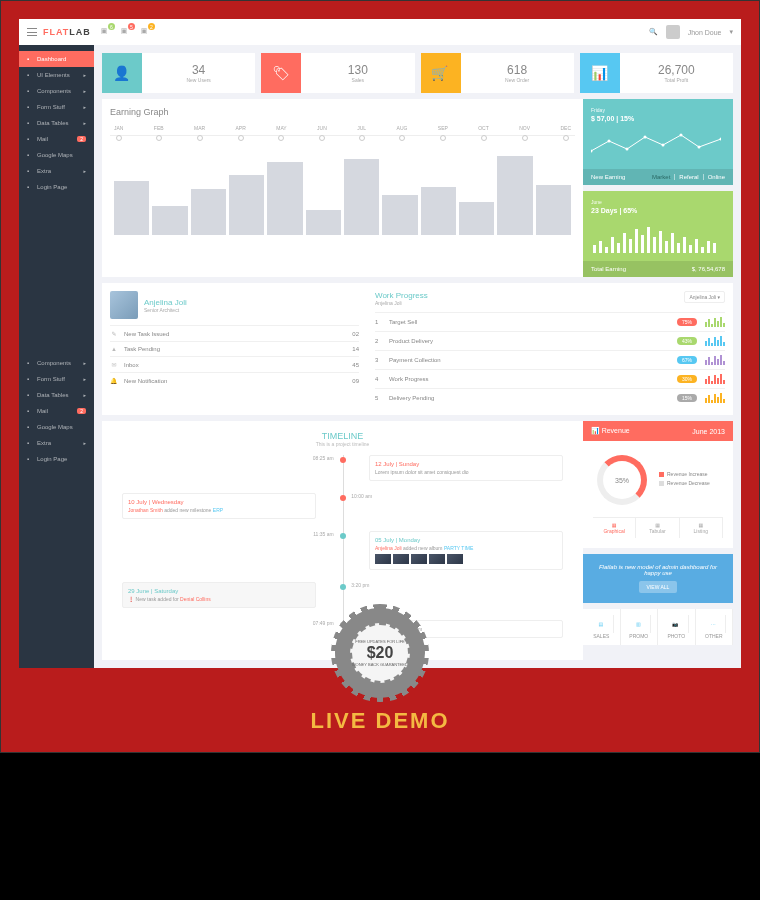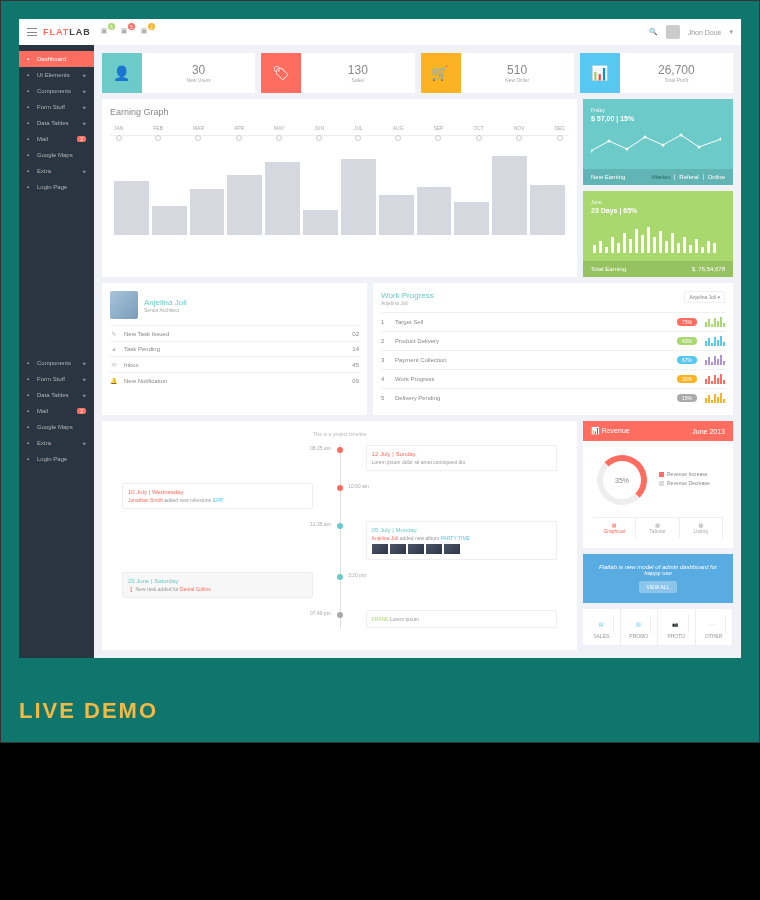--- a/index.html
+++ b/index.html
@@ -1,17 +1,17 @@
 <!DOCTYPE html>
 <html><head>
 <meta charset="utf-8">
 <style>
 * { margin:0; padding:0; box-sizing:border-box; font-family: Arial, sans-serif; }
 body { background:#000; display:flex; justify-content:center; }
-.frame { width:760px; background:#0f766e; padding:18px; border:1px solid #333;}
+.frame { width:760px; background:#b91c1c; padding:18px; border:1px solid #333;}
 .app { background:#f1f2f7; position:relative; font-size:7px; color:#555; }
 .topbar { height:26px; background:#fff; display:flex; align-items:center; padding:0 8px; }
 .hamburger { width:10px; height:8px; margin-right:6px; display:flex; flex-direction:column; justify-content:space-between; }
 .hamburger span { height:1px; background:#888; }
 .brand { font-weight:bold; color:#FF6C60; font-size:9px; letter-spacing:1px;}
 .brand b { color:#444;}
 .top-icons { display:flex; gap:10px; margin-left:10px; }
 .badge-ic { position:relative; width:10px; height:10px; color:#aaa; }
 .badge-ic .b { position:absolute; top:-4px; right:-4px; width:7px; height:7px; border-radius:50%; color:#fff; font-size:5px; display:flex; align-items:center; justify-content:center;}
 .top-right { margin-left:auto; display:flex; align-items:center; gap:8px; color:#999;}
@@ -23,21 +23,21 @@
 .nav-item .arr { margin-left:auto; font-size:5px; }
 .nav-item .nb { background:#FF6C60; color:#fff; padding:0 3px; border-radius:2px; font-size:5px; margin-left:auto;}
 .nav-ic { width:6px; height:6px; display:inline-block;}
 .main { flex:1; padding:8px; }
 .stats { display:flex; gap:6px; }
 .stat { flex:1; background:#fff; display:flex; align-items:center; }
 .stat-ic { width:40px; height:40px; display:flex; align-items:center; justify-content:center; color:#fff; font-size:14px;}
 .stat-body { flex:1; text-align:center; }
 .stat-num { font-size:12px; color:#888; }
 .stat-lbl { font-size:5px; color:#aaa; }
-.row { display:flex; gap:6px; margin-top:6px;}
+.row { display:flex; margin-top:6px;}
 .panel { background:#fff; padding:8px; }
 .earn { flex:1; }
 .earn-title { font-size:9px; color:#888; margin-bottom:8px;}
 .months { display:flex; justify-content:space-between; font-size:5px; color:#aaa; padding:0 4px; margin-bottom:4px;}
 .months span { position:relative;}
 .months span::after { content:''; position:absolute; top:10px; left:50%; width:4px; height:4px; border:1px solid #ccc; border-radius:50%; background:#fff; transform:translateX(-50%);}
 .bars { display:flex; align-items:flex-end; gap:3px; height:100px; padding:0 4px; border-top:1px solid #eee; padding-top:16px;}
 .bars div { flex:1; background:#d5d8df; }
 .side-cards { width:150px; display:flex; flex-direction:column; gap:6px;}
 .card-green { background:#6ccac9; color:#fff; padding:8px; height:86px; position:relative;}
@@ -97,21 +97,21 @@
 .promo { background:#59ace2; color:#fff; text-align:center; padding:10px; font-size:6px; font-style:italic;}
 .promo-btn { display:inline-block; background:rgba(255,255,255,.3); padding:3px 8px; margin-top:5px; font-size:5px; font-style:normal; border-radius:2px;}
 .btm-icons { background:#fff; display:flex;}
 .btm-icons div { flex:1; text-align:center; padding:6px; font-size:5px; color:#999; border-right:1px solid #eee;}
 .seal { position:absolute; bottom:-30px; left:50%; transform:translateX(-50%); width:90px; height:90px; }
 .seal-outer { width:90px; height:90px; background:#888; border-radius:50%; display:flex; align-items:center; justify-content:center; position:relative;}
 .seal-outer::before { content:''; position:absolute; inset:-4px; background:repeating-conic-gradient(#888 0deg 8deg, transparent 8deg 16deg); border-radius:50%; z-index:-1;}
 .seal-inner { width:60px; height:60px; background:#f5f5f5; border-radius:50%; border:2px dashed #888; display:flex; flex-direction:column; align-items:center; justify-content:center;}
 .seal-price { font-size:16px; font-weight:bold; color:#444;}
 .seal-txt { font-size:4px; color:#666; text-align:center;}
-.livedemo { text-align:left; color:#f4b942; font-size:22px; font-weight:bold; letter-spacing:2px; margin-top:40px; font-family: Impact, sans-serif;}
+.livedemo { text-align:center; color:#f4b942; font-size:22px; font-weight:bold; letter-spacing:2px; margin-top:40px; font-family: Impact, sans-serif;}
 </style>
 </head>
 <body>
 
 <div class="frame">
 <div class="app">
   <div class="topbar">
     <div class="hamburger">
           <span></span>
           <span></span>
@@ -211,35 +211,35 @@
               <span class="nav-ic">▪</span>
               <span>Login Page</span>
             </div>
           </div>
     </div>
     <div class="main">
       <div class="stats" id="stats">
             <div class="stat">
               <div class="stat-ic" style="background:#6ccac9">👤</div>
               <div class="stat-body">
-                <div class="stat-num">30</div>
+                <div class="stat-num">34</div>
                 <div class="stat-lbl">New Users</div>
               </div>
             </div>
             <div class="stat">
               <div class="stat-ic" style="background:#FF6C60">🏷</div>
               <div class="stat-body">
                 <div class="stat-num">130</div>
                 <div class="stat-lbl">Sales</div>
               </div>
             </div>
             <div class="stat">
               <div class="stat-ic" style="background:#fcb322">🛒</div>
               <div class="stat-body">
-                <div class="stat-num">510</div>
+                <div class="stat-num">618</div>
                 <div class="stat-lbl">New Order</div>
               </div>
             </div>
             <div class="stat">
               <div class="stat-ic" style="background:#57c8f2">📊</div>
               <div class="stat-body">
                 <div class="stat-num">26,700</div>
                 <div class="stat-lbl">Total Profit</div>
               </div>
             </div>
@@ -442,20 +442,21 @@
                     <span style="height:6px;background:#fcb322"></span>
                     <span style="height:10px;background:#fcb322"></span>
                     <span style="height:4px;background:#fcb322"></span>
                   </span>
                 </div>
               </div>
         </div>
       </div>
       <div class="row">
         <div class="panel timeline-wrap">
+          <div class="tl-title">TIMELINE</div>
           <div class="tl-sub">This is a project timeline</div>
           <div class="tl" id="tl">
                 <div class="tl-line"></div>
                 <div class="tl-node">
                   <div class="tl-time l">08:25 am</div>
                   <div class="tl-dot" style="background:#FF6C60"></div>
                   <div class="tl-card r">
                     <div class="tl-date" style="color:#FF6C60">12 July | Sunday</div>
                     <div>Lorem ipsum dolor sit amet consiquest dio</div>
                   </div>
@@ -530,15 +531,24 @@
           <div class="btm-icons" id="btm">
                 <div><div style="color:#57c8f2">▤</div>SALES</div>
                 <div><div style="color:#57c8f2">▥</div>PROMO</div>
                 <div><div style="color:#57c8f2">📷</div>PHOTO</div>
                 <div><div style="color:#57c8f2">⋯</div>OTHER</div>
               </div>
         </div>
       </div>
     </div>
   </div>
+  <div class="seal">
+    <div class="seal-outer">
+          <div class="seal-inner">
+      <div class="seal-txt">FREE UPDATES FOR LIFE</div>
+      <div class="seal-price">$20</div>
+      <div class="seal-txt">MONEY BACK GUARANTEED</div>
+    </div>
+        </div>
+  </div>
 </div>
 <div class="livedemo">LIVE DEMO</div>
 </div>
 
 </body></html>

